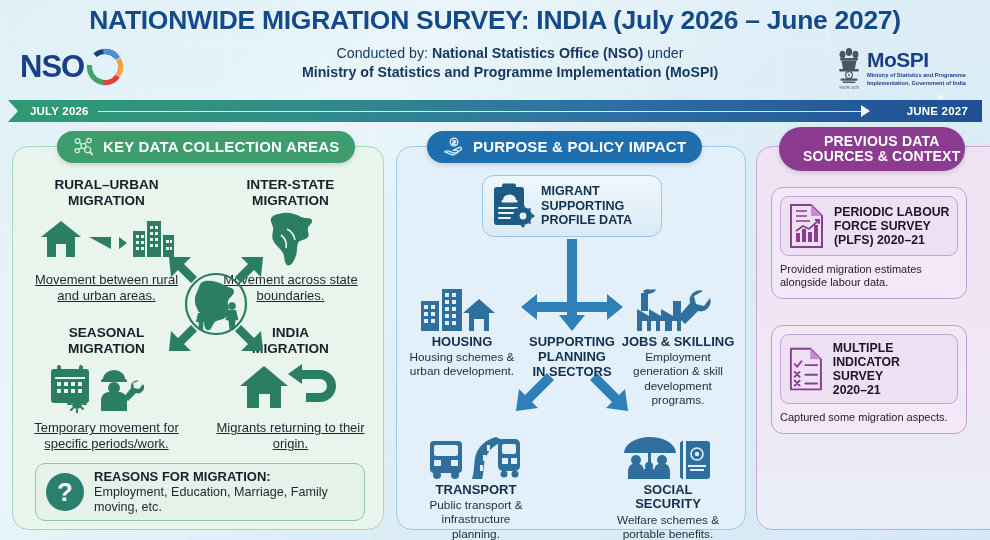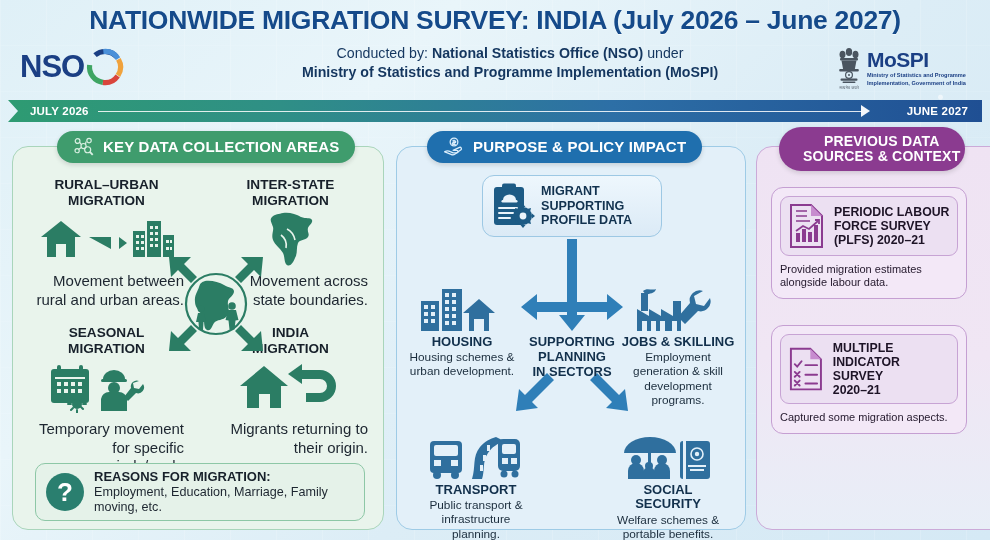--- a/index.html
+++ b/index.html
@@ -112,21 +112,21 @@
     left:12px; top:18px; width:372px; height:384px;
     background:#e9f4ec; border:1.6px solid #a9d5bb;
   }
   #panel-left .panel-badge {
     left:44px; background:#3f9c6d;
   }
   .col-head {
     font-size:13.6px; font-weight:800; color:#17202a; text-align:center; line-height:1.15;
   }
   .col-desc {
-    font-size:15px; color:#1d2630; text-align:right; line-height:1.22;
+    font-size:13px; color:#1d2630; text-align:center; line-height:1.22;text-decoration:underline;
   }
   .quad { position:absolute; width:155px; }
   #q-ru { left:16px; top:30px; }
   #q-is { left:200px; top:30px; }
   #q-se { left:16px; top:178px; }
   #q-rt { left:200px; top:178px; }
   .icon-row { display:flex; align-items:center; justify-content:center; height:52px; margin:6px 0 6px; }
 
   .center-hub { position:absolute; left:148px; top:104px; width:110px; height:106px; }
 

